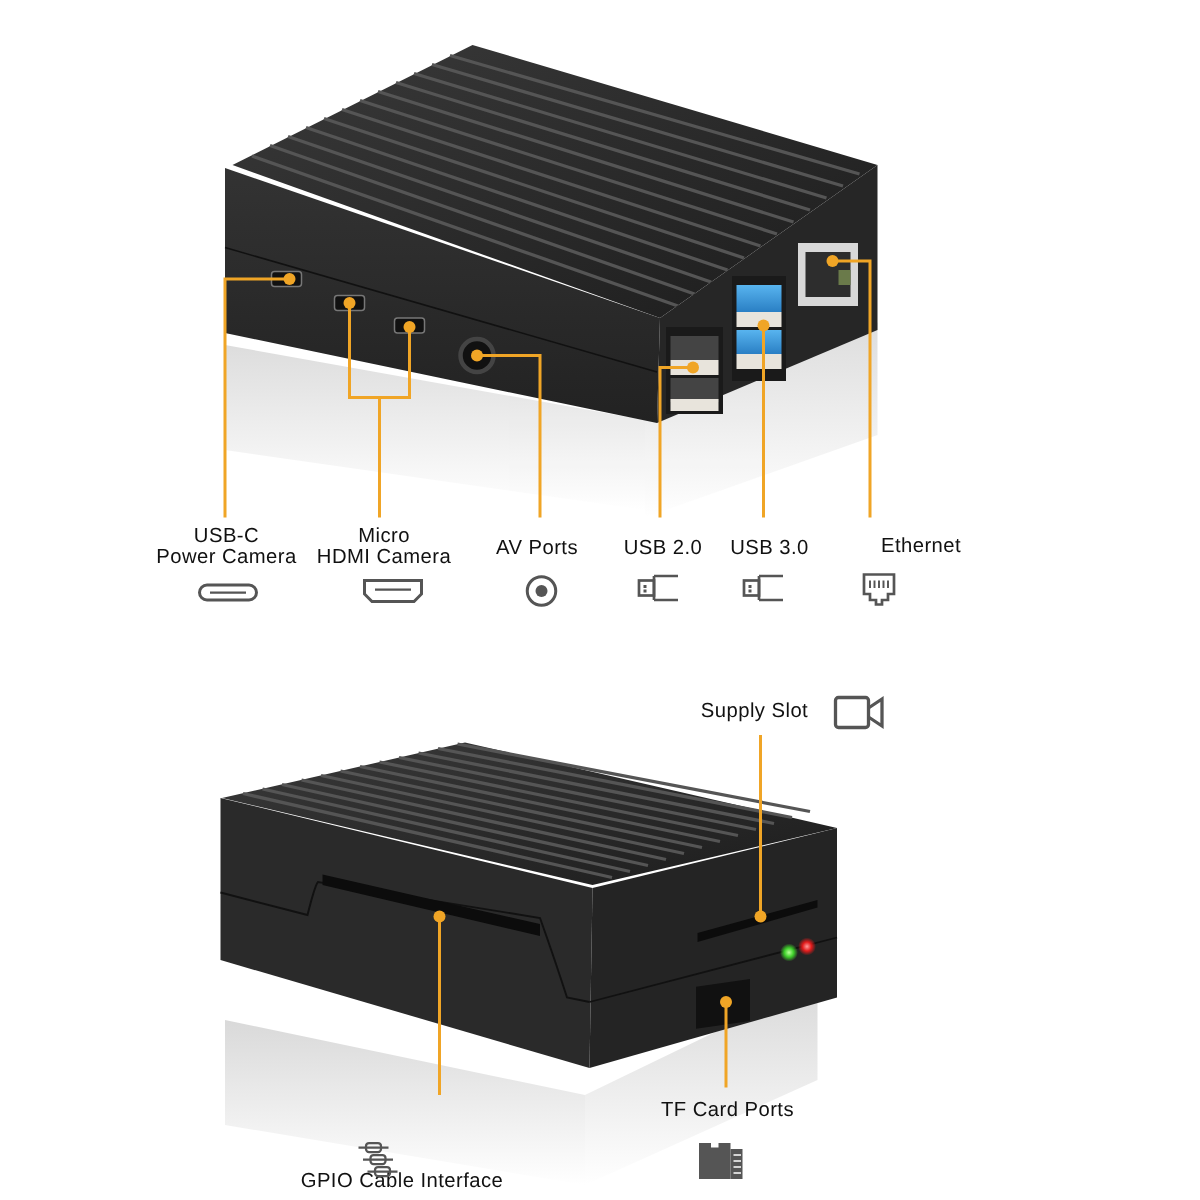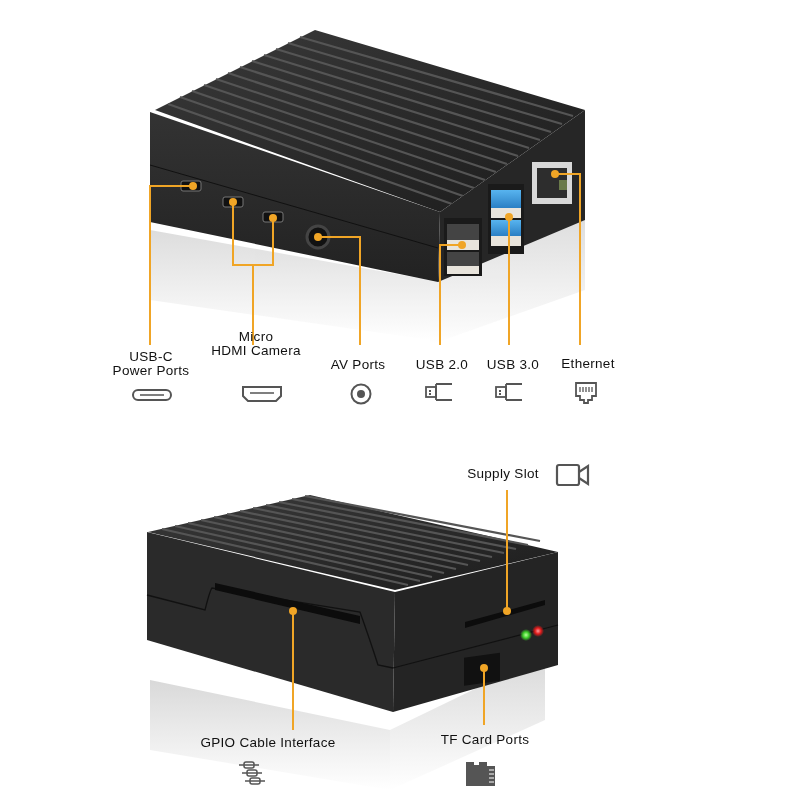--- a/index.html
+++ b/index.html
@@ -164,30 +164,30 @@
       <circle cx="509" cy="217" r="4"></circle>
       <circle cx="555" cy="174" r="4"></circle>
       <circle cx="507" cy="611" r="4"></circle>
       <circle cx="293" cy="611" r="4"></circle>
       <circle cx="484" cy="668" r="4"></circle>
     </g>
   </svg>
 
   <div class="label" style="left:151px;top:350px">
     <div>USB-C</div>
-    <div>Power Ports</div>
+    <div>Power Camera</div>
   </div>
-  <div class="label" style="left:256px;top:330px">
+  <div class="label" style="left:256px;top:350px">
     <div>Micro</div>
     <div>HDMI Camera</div>
   </div>
   <div class="label" style="left:358px;top:358px">AV Ports</div>
   <div class="label" style="left:442px;top:358px">USB 2.0</div>
   <div class="label" style="left:513px;top:358px">USB 3.0</div>
-  <div class="label" style="left:588px;top:357px">Ethernet</div>
+  <div class="label" style="left:614px;top:357px">Ethernet</div>
 
   <svg class="icon" style="left:152px;top:385px" width="50" height="20">
     <rect x="6" y="5" width="38" height="10" rx="5" fill="none" stroke="#555" stroke-width="2"></rect>
     <line x1="13" y1="10" x2="37" y2="10" stroke="#555" stroke-width="1.5"></line>
   </svg>
   <svg class="icon" style="left:262px;top:383px" width="50" height="22">
     <path d="M6,4 L44,4 L44,13 L39,18 L11,18 L6,13 Z" fill="none" stroke="#555" stroke-width="2"></path>
     <line x1="13" y1="10" x2="37" y2="10" stroke="#555" stroke-width="1.5"></line>
   </svg>
   <svg class="icon" style="left:361px;top:382px" width="24" height="24">
@@ -216,21 +216,21 @@
         <line x1="20" y1="8" x2="20" y2="13"></line>
       </g>
   </svg>
 
   <div class="label" style="left:503px;top:467px">Supply Slot</div>
   <svg class="icon" style="left:573px;top:462px" width="36" height="26">
     <rect x="2" y="3" width="22" height="20" rx="2" fill="none" stroke="#555" stroke-width="2.2"></rect>
     <path d="M24,10 L33,4 L33,22 L24,16" fill="none" stroke="#555" stroke-width="2.2"></path>
   </svg>
 
-  <div class="label" style="left:268px;top:736px">GPIO Cable Interface</div>
+  <div class="label" style="left:268px;top:780px">GPIO Cable Interface</div>
   <svg class="icon" style="left:252px;top:760px" width="30" height="26">
     <g fill="none" stroke="#555" stroke-width="1.5">
       <line x1="2" y1="5" x2="22" y2="5"></line>
         <rect x="7" y="2" width="10" height="6" rx="2"></rect>
       <line x1="5" y1="13" x2="25" y2="13"></line>
         <rect x="10" y="10" width="10" height="6" rx="2"></rect>
       <line x1="8" y1="21" x2="28" y2="21"></line>
         <rect x="13" y="18" width="10" height="6" rx="2"></rect>
     </g>
   </svg>

